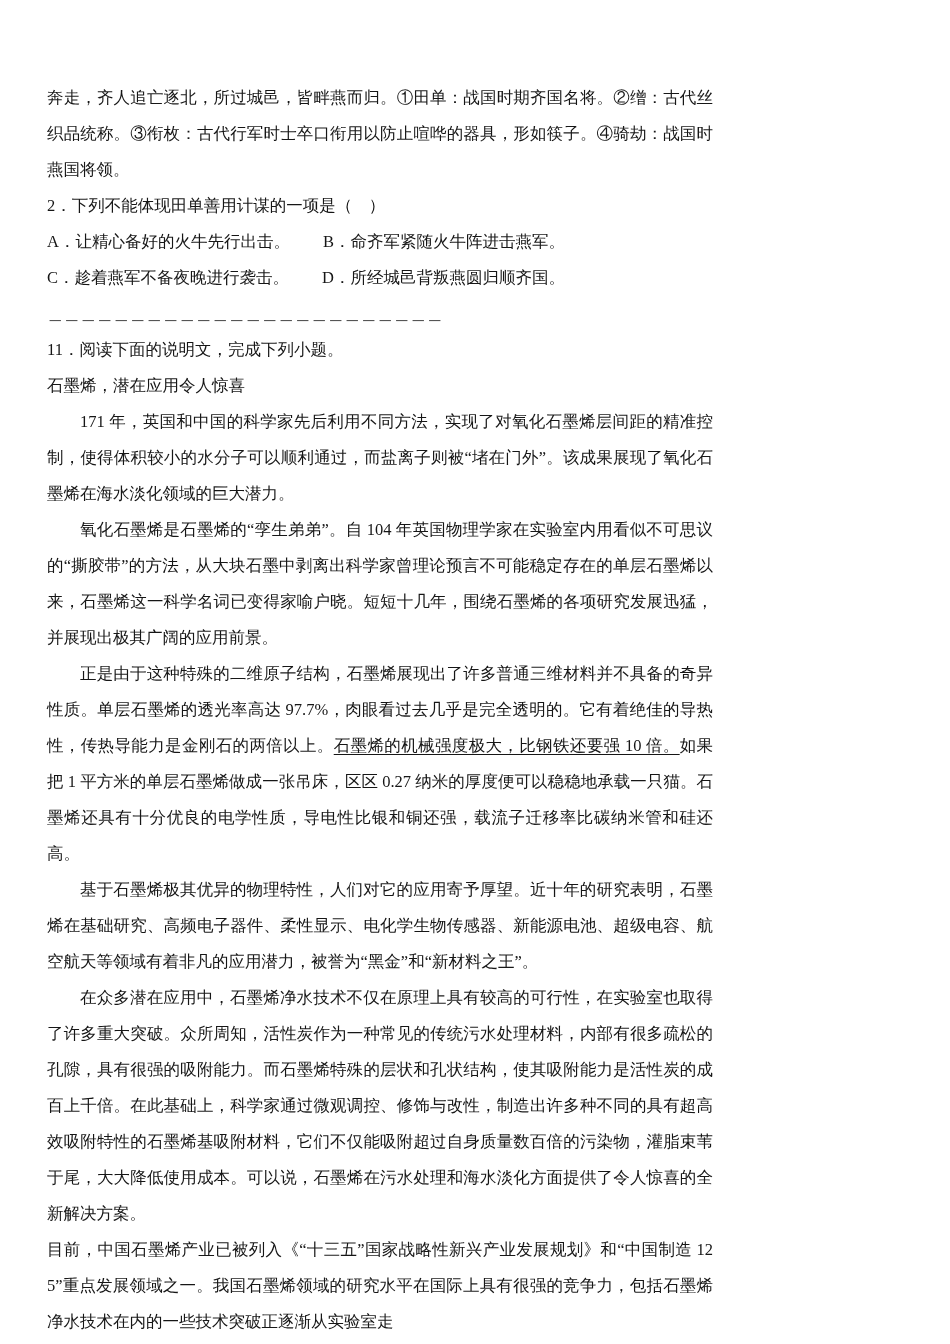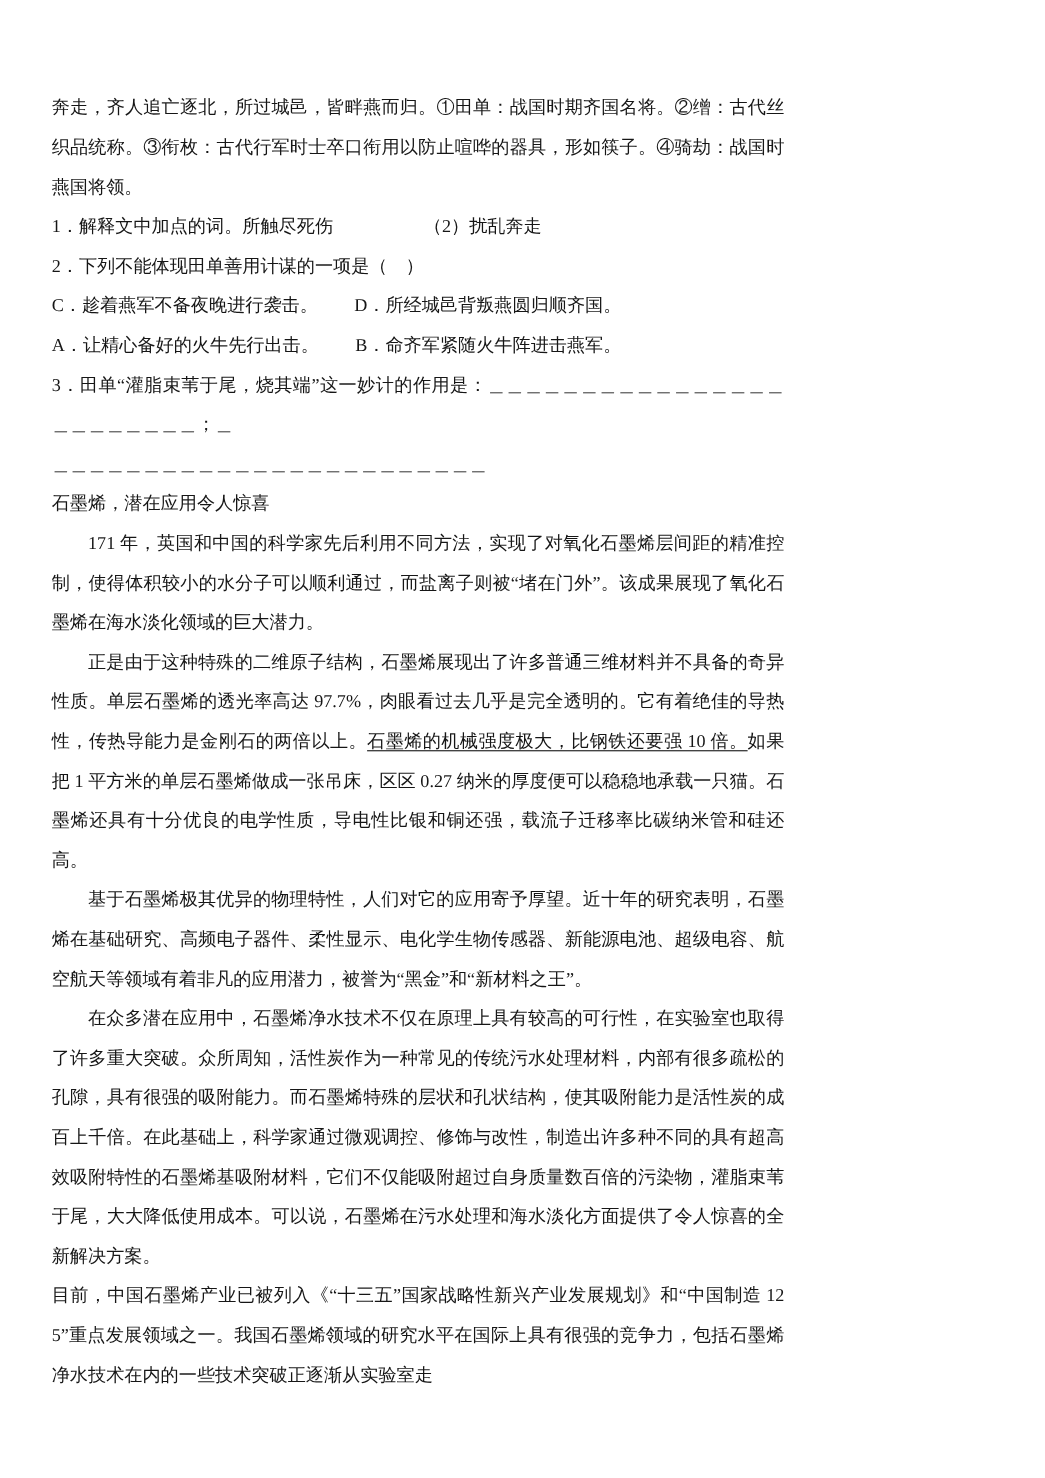--- a/index.html
+++ b/index.html
@@ -29,37 +29,37 @@
     text-underline-offset: 3px;
   }
 </style>
 </head>
 <body>
 
 <main class="page">
 
   <p>奔走，齐人追亡逐北，所过城邑，皆畔燕而归。①田单：战国时期齐国名将。②缯：古代丝织品统称。③衔枚：古代行军时士卒口衔用以防止喧哗的器具，形如筷子。④骑劫：战国时燕国将领。</p>
 
-  <p>1．解释文中加点的词。所触尽死伤　　　　　（2）扰乱奔走</p>
 
   <p>2．下列不能体现田单善用计谋的一项是（　）</p>
 
+  <p>A．让精心备好的火牛先行出击。　　B．命齐军紧随火牛阵进击燕军。</p>
+
   <p>C．趁着燕军不备夜晚进行袭击。　　D．所经城邑背叛燕圆归顺齐国。</p>
 
-  <p>A．让精心备好的火牛先行出击。　　B．命齐军紧随火牛阵进击燕军。</p>
-
-  <p>3．田单“灌脂束苇于尾，烧其端”这一妙计的作用是：＿＿＿＿＿＿＿＿＿＿＿＿＿＿＿＿＿＿＿＿＿＿＿＿；＿</p>
 
   <p>＿＿＿＿＿＿＿＿＿＿＿＿＿＿＿＿＿＿＿＿＿＿＿＿</p>
 
+  <p>11．阅读下面的说明文，完成下列小题。</p>
 
   <p>石墨烯，潜在应用令人惊喜</p>
 
   <p class="indent">171 年，英国和中国的科学家先后利用不同方法，实现了对氧化石墨烯层间距的精准控制，使得体积较小的水分子可以顺利通过，而盐离子则被“堵在门外”。该成果展现了氧化石墨烯在海水淡化领域的巨大潜力。</p>
 
+  <p class="indent">氧化石墨烯是石墨烯的“孪生弟弟”。自 104 年英国物理学家在实验室内用看似不可思议的“撕胶带”的方法，从大块石墨中剥离出科学家曾理论预言不可能稳定存在的单层石墨烯以来，石墨烯这一科学名词已变得家喻户晓。短短十几年，围绕石墨烯的各项研究发展迅猛，并展现出极其广阔的应用前景。</p>
 
 
   <p class="indent"><span>正是由于这种特殊的二维原子结构，石墨烯展现出了许多普通三维材料并不具备的奇异性质。单层石墨烯的透光率高达 97.7%，肉眼看过去几乎是完全透明的。它有着绝佳的导热性，传热导能力是金刚石的两倍以上。</span><span class="u">石墨烯的机械强度极大，比钢铁还要强 10 倍。</span><span>如果把 1 平方米的单层石墨烯做成一张吊床，区区 0.27 纳米的厚度便可以稳稳地承载一只猫。石墨烯还具有十分优良的电学性质，导电性比银和铜还强，载流子迁移率比碳纳米管和硅还高。</span></p>
 
   <p class="indent">基于石墨烯极其优异的物理特性，人们对它的应用寄予厚望。近十年的研究表明，石墨烯在基础研究、高频电子器件、柔性显示、电化学生物传感器、新能源电池、超级电容、航空航天等领域有着非凡的应用潜力，被誉为“黑金”和“新材料之王”。</p>
 
   <p class="indent">在众多潜在应用中，石墨烯净水技术不仅在原理上具有较高的可行性，在实验室也取得了许多重大突破。众所周知，活性炭作为一种常见的传统污水处理材料，内部有很多疏松的孔隙，具有很强的吸附能力。而石墨烯特殊的层状和孔状结构，使其吸附能力是活性炭的成百上千倍。在此基础上，科学家通过微观调控、修饰与改性，制造出许多种不同的具有超高效吸附特性的石墨烯基吸附材料，它们不仅能吸附超过自身质量数百倍的污染物，灌脂束苇于尾，大大降低使用成本。可以说，石墨烯在污水处理和海水淡化方面提供了令人惊喜的全新解决方案。</p>
 
   <p>目前，中国石墨烯产业已被列入《“十三五”国家战略性新兴产业发展规划》和“中国制造 125”重点发展领域之一。我国石墨烯领域的研究水平在国际上具有很强的竞争力，包括石墨烯净水技术在内的一些技术突破正逐渐从实验室走</p>
 

